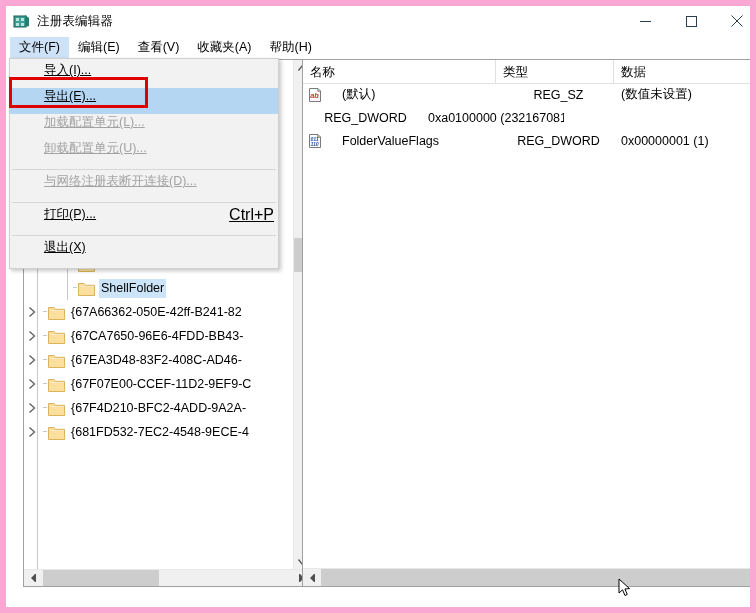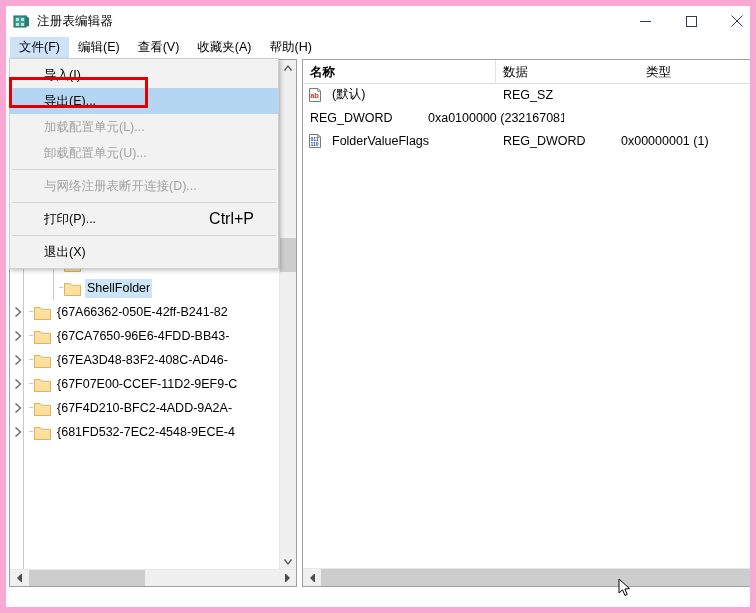--- a/index.html
+++ b/index.html
@@ -89,21 +89,21 @@
     white-space: nowrap;
     line-height: 15px;
   }
   .menubar-item.active {
     background: #cde2f7;
   }
 
   
   .tree-panel {
     position: absolute;
-    left: 3px; top: 53px;
+    left: 17px; top: 53px;
     width: 288px;
     height: 528px;
     border: 1px solid #a0a0a0;
     box-sizing: border-box;
     background: #ffffff;
     overflow: hidden;
     text-decoration: underline;
   }
   .tree-inner {
     position: absolute;
@@ -216,21 +216,21 @@
   }
   .col-head {
     font-size: 12.5px;
     color: #000000;
     padding: 4px 0 0 7px;
     box-sizing: border-box;
     height: 23px;
     border-right: 1px solid #e0e0e0;
     white-space: nowrap;
   }
-  .col-name { width: 193px; font-weight: bold; }
+  .col-name { width: 193px; }
   .col-type { width: 118px; }
   .col-data { width: 143px; border-right: none; }
 
   .list-rows {
     position: absolute;
     left: 0; top: 23px;
     width: 454px;
     height: 485px;
     overflow: hidden;
   }
@@ -246,28 +246,29 @@
     box-sizing: border-box;
     overflow: hidden;
     white-space: nowrap;
   }
   .cell-name {
     width: 193px;
     display: flex;
     align-items: center;
     padding-left: 4px;
   }
-  .cell-type { width: 118px; padding-left: 7px; }
+  .cell-type { width: 118px; padding-left: 7px; text-align: center; }
   .cell-data { width: 143px; padding-left: 7px; }
   .val-icon {
     width: 16px;
     height: 16px;
     flex: 0 0 auto;
-    margin-right: 9px;
+    margin-right: 19px;
     position: relative;
+    font-style: italic;
   }
 
   .list-hscroll {
     position: absolute;
     left: 0; bottom: 0;
     width: 454px;
     height: 17px;
     background: #f0f0f0;
     border-top: 1px solid #e8e8e8;
   }
@@ -298,27 +299,27 @@
     background: #f2f2f2;
     border: 1px solid #cfcfcf;
     box-shadow: 2px 2px 4px rgba(0,0,0,0.22);
     padding: 3px 0 3px 0;
     box-sizing: border-box;
     z-index: 40;
   }
   .menu-item {
     height: 26px;
     display: flex;
-    align-items: center;
     padding-left: 34px;
-    padding-right: 24px;
+    padding-right: 4px;
     font-size: 12.5px;
     color: #000000;
     white-space: nowrap;
     position: relative;
+    text-decoration: underline;
   }
   .menu-item.disabled { color: #a3a3a3; }
   .menu-item.highlight { background: #b5d6f2; }
   .menu-accel {
     margin-left: auto;
     font-size: 16px;
     color: #000000;
   }
   .menu-sep {
     height: 1px;
@@ -630,34 +631,35 @@
         <svg width="6" height="8" viewBox="0 0 6 8">
             <path d="M0 0 L1 0 L5 4 L1 8 L0 8 Z" fill="#505050"></path>
           </svg>
       </div>
     </div>
   </div>
 
   <div class="list-panel">
     <div class="list-header">
       <div class="col-head col-name">名称</div>
+      <div class="col-head col-type">类型</div>
       <div class="col-head col-data">数据</div>
-      <div class="col-head col-type">类型</div>
     </div>
     <div class="list-rows" id="list-rows">
         <div class="list-row">
           <div class="cell cell-name">
             <span class="val-icon"><svg width="16" height="16" viewBox="0 0 16 16">
                 <path d="M2.5 1.5 L11 1.5 L13.5 4 L13.5 14.5 L2.5 14.5 Z" fill="#ffffff" stroke="#7a7a7a" stroke-width="1"></path>
                 <path d="M10.8 1.6 L10.8 4.2 L13.4 4.2" fill="none" stroke="#7a7a7a" stroke-width="1"></path>
                 <text x="3.2" y="11" font-family="Liberation Sans, sans-serif" font-size="7.5" font-weight="bold" fill="#c13a2a">ab</text>
               </svg></span>
             <span>(默认)</span>
           </div>
           <div class="cell cell-type">REG_SZ</div>
+          <div class="cell cell-data">(数值未设置)</div>
         </div>
         <div class="list-row">
           <div class="cell cell-type">REG_DWORD</div>
           <div class="cell cell-data">0xa0100000 (232167081</div>
         </div>
         <div class="list-row">
           <div class="cell cell-name">
             <span class="val-icon"><svg width="16" height="16" viewBox="0 0 16 16">
                 <path d="M2.5 1.5 L11 1.5 L13.5 4 L13.5 14.5 L2.5 14.5 Z" fill="#ffffff" stroke="#7a7a7a" stroke-width="1"></path>
                 <path d="M10.8 1.6 L10.8 4.2 L13.4 4.2" fill="none" stroke="#7a7a7a" stroke-width="1"></path>

